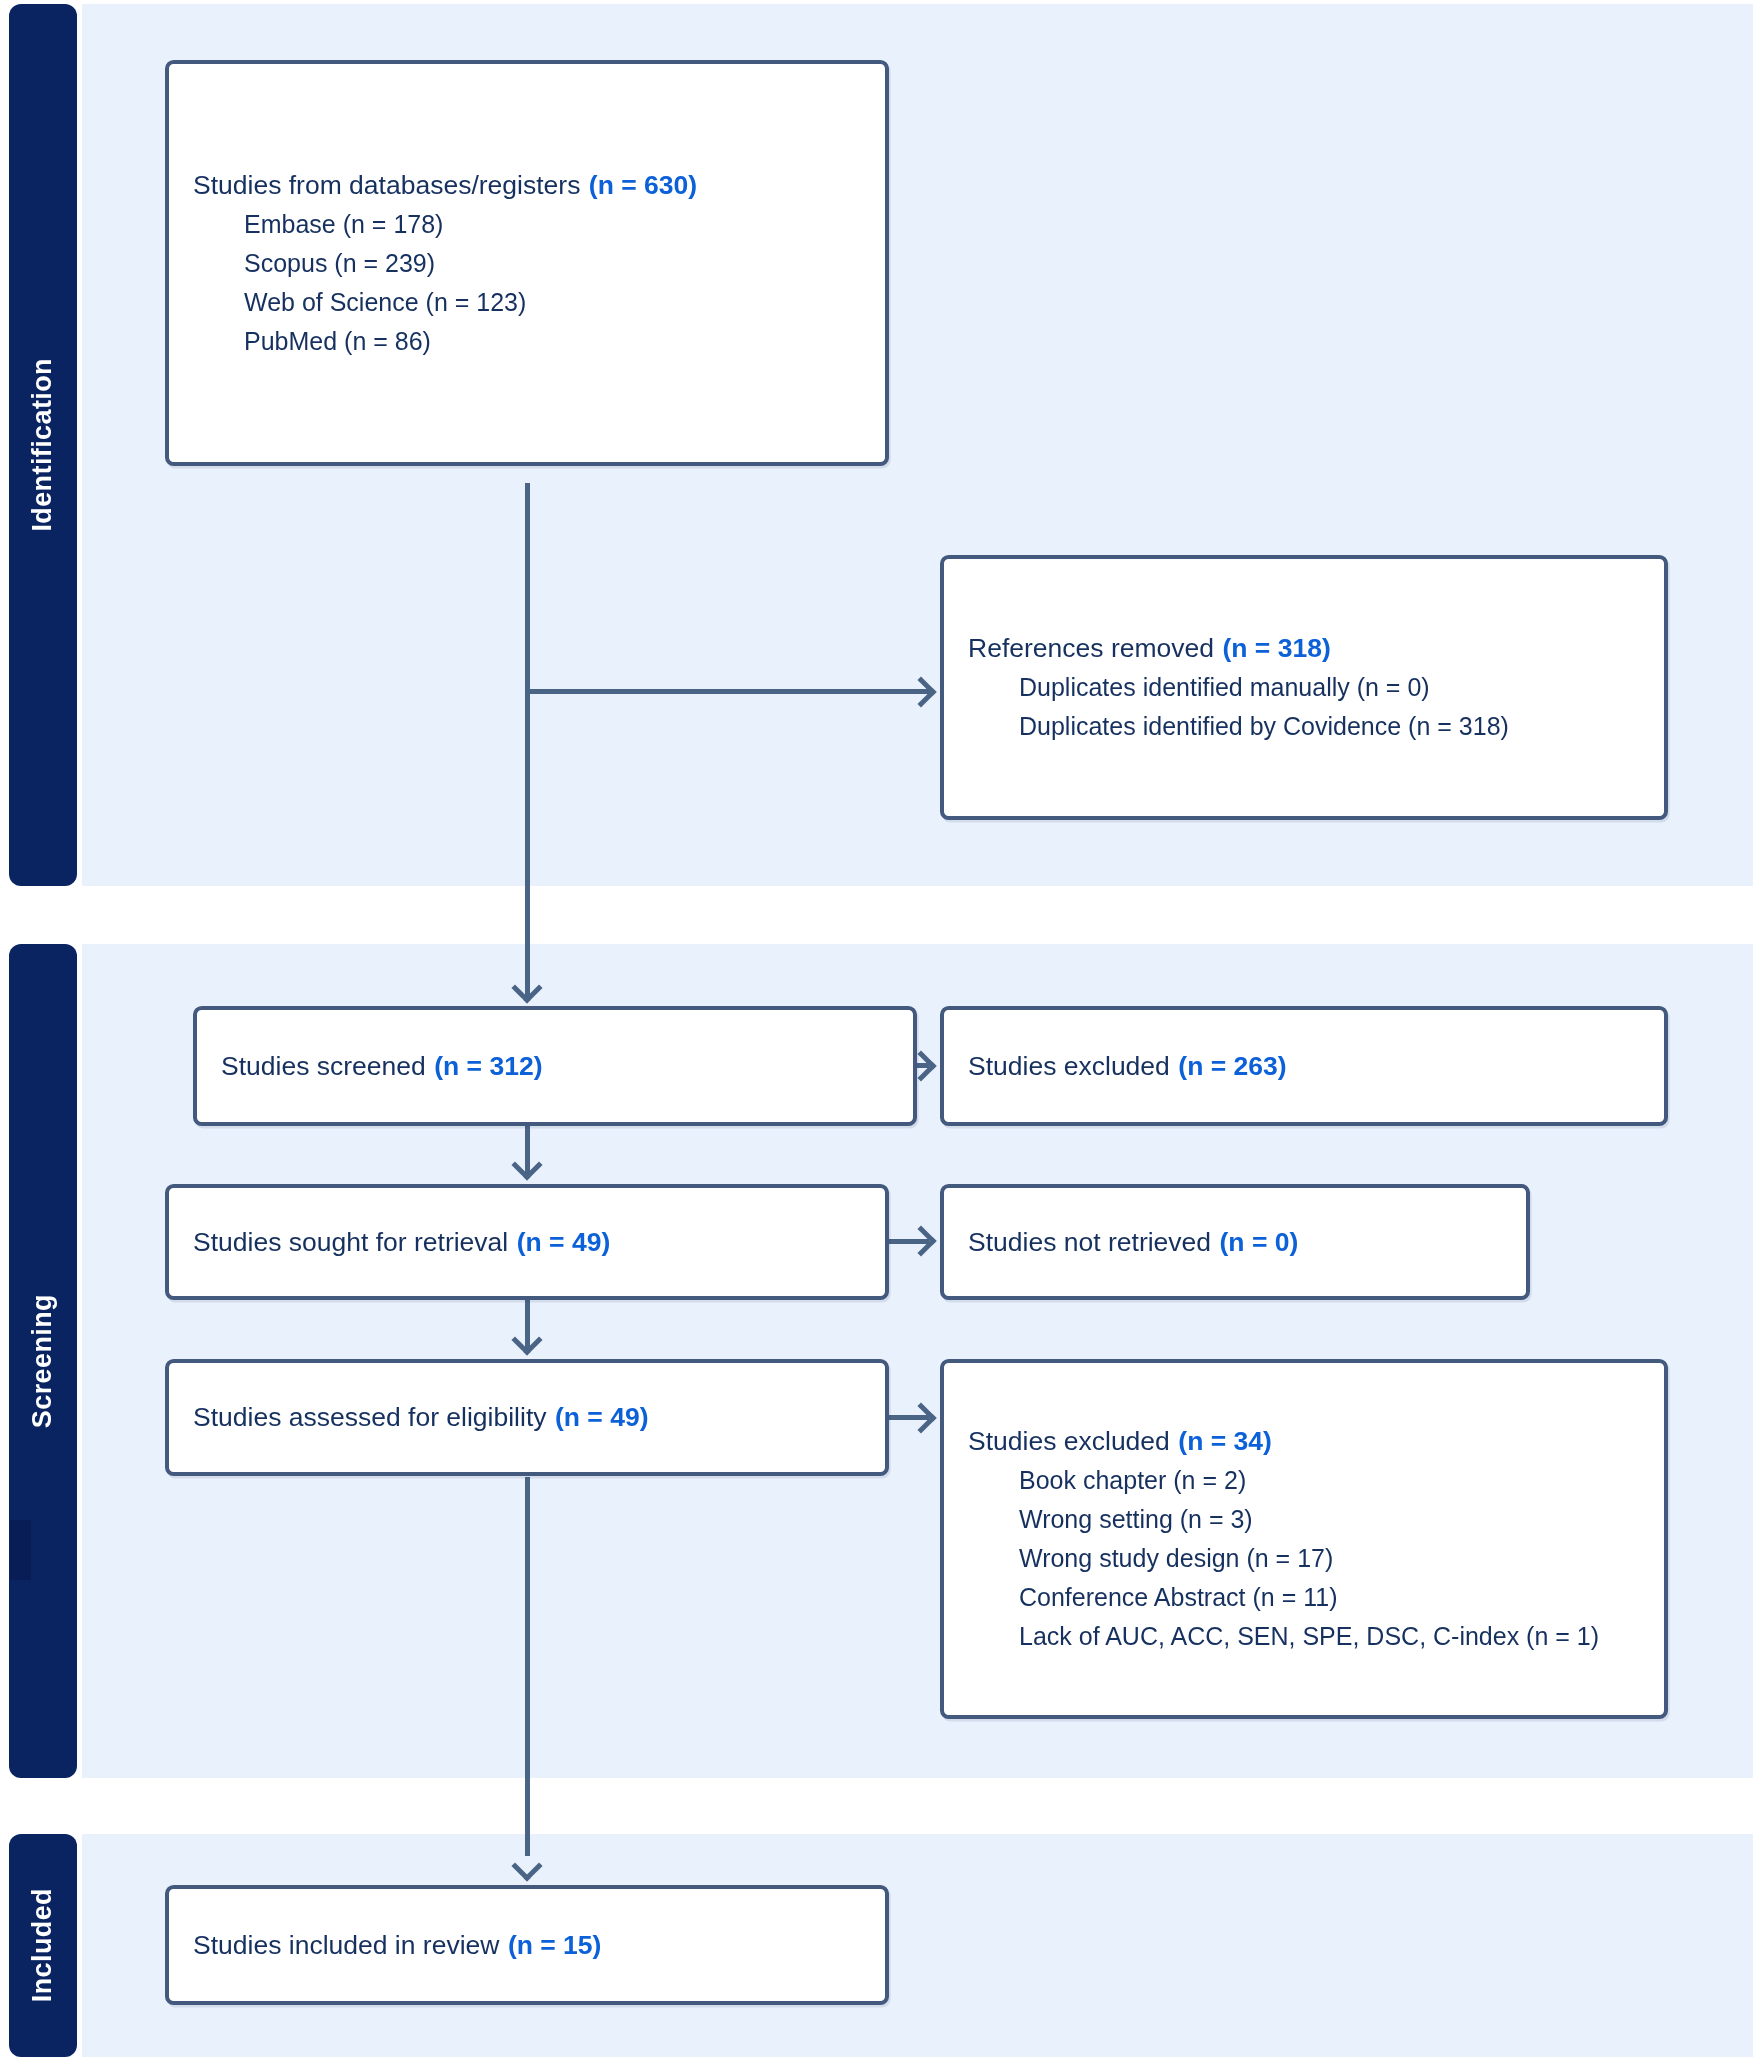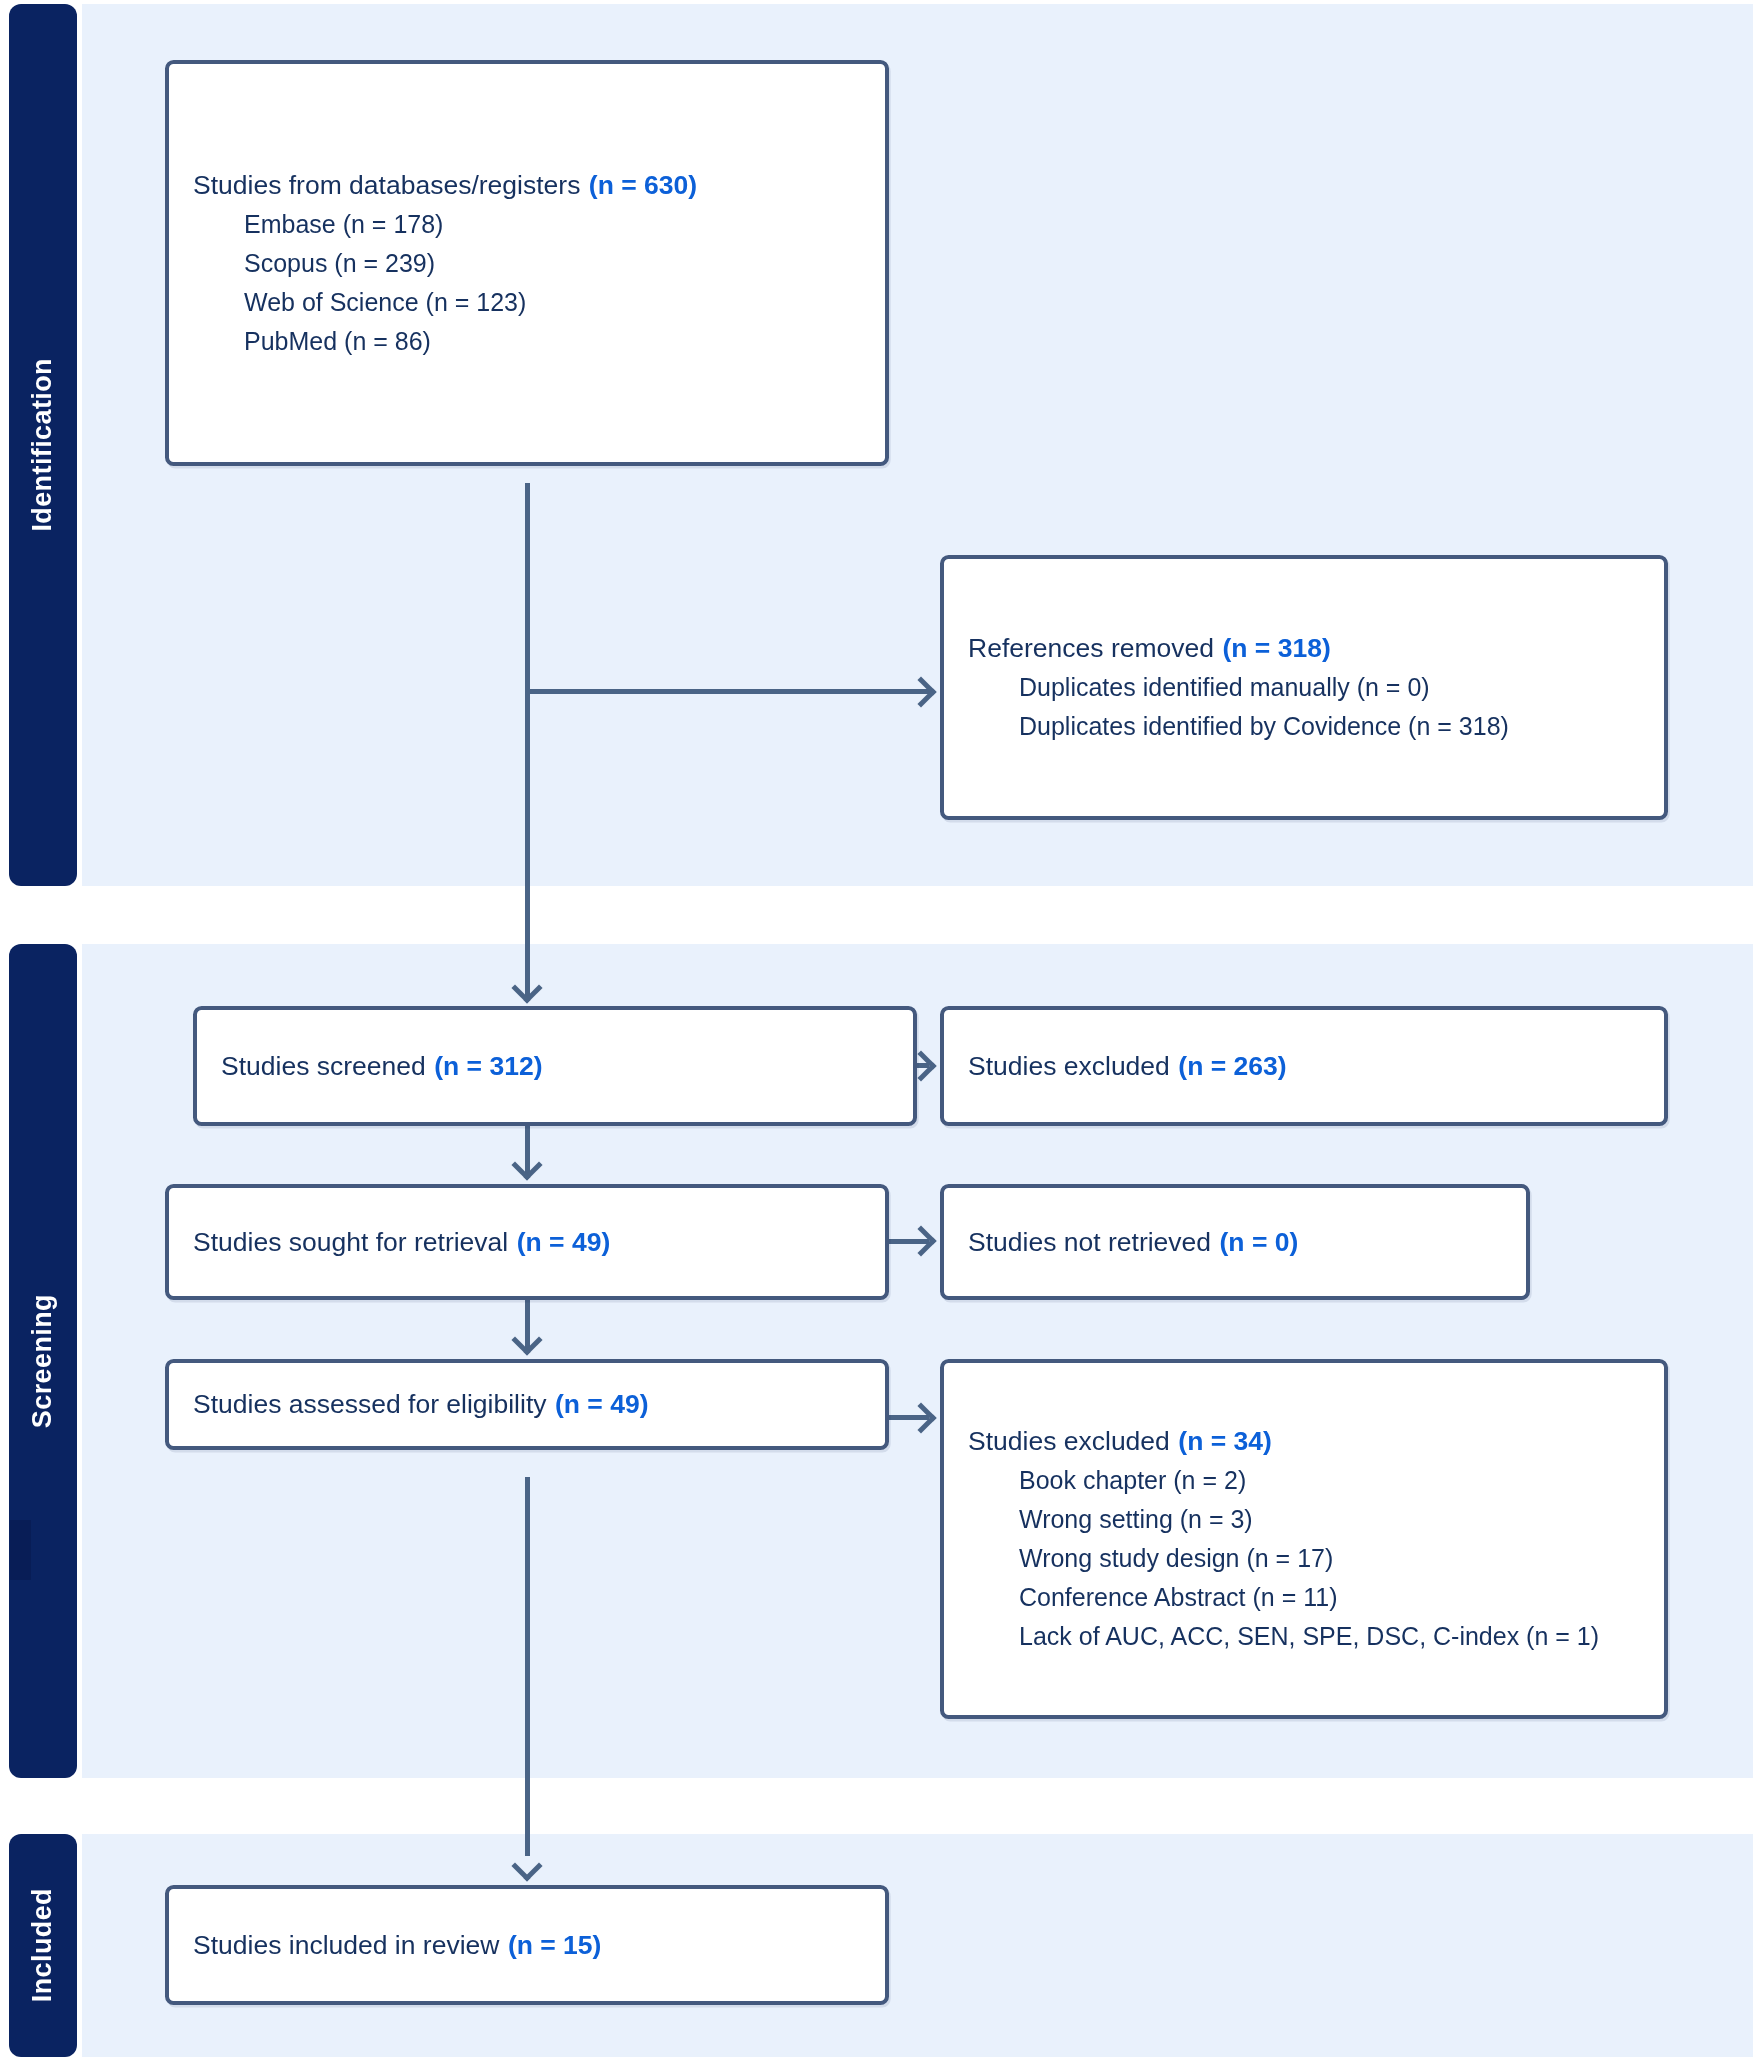--- a/index.html
+++ b/index.html
@@ -160,21 +160,21 @@
       <span class="t">Studies sought for retrieval</span><span class="count">(n = 49)</span>
     </div>
   </div>
 
   <div class="box" style="left:940px;top:1184px;width:590px;height:116px;">
     <div class="box-line">
       <span class="t">Studies not retrieved</span><span class="count">(n = 0)</span>
     </div>
   </div>
 
-  <div class="box" style="left:165px;top:1359px;width:724px;height:91px;">
+  <div class="box" style="left:165px;top:1359px;width:724px;height:117px;">
     <div class="box-line">
       <span class="t">Studies assessed for eligibility</span><span class="count">(n = 49)</span>
     </div>
   </div>
 
   <div class="box" style="left:940px;top:1359px;width:728px;height:360px;">
     <div class="box-line">
       <span class="t">Studies excluded</span><span class="count">(n = 34)</span>
     </div>
     <div class="item">Book chapter (n = 2)</div>

